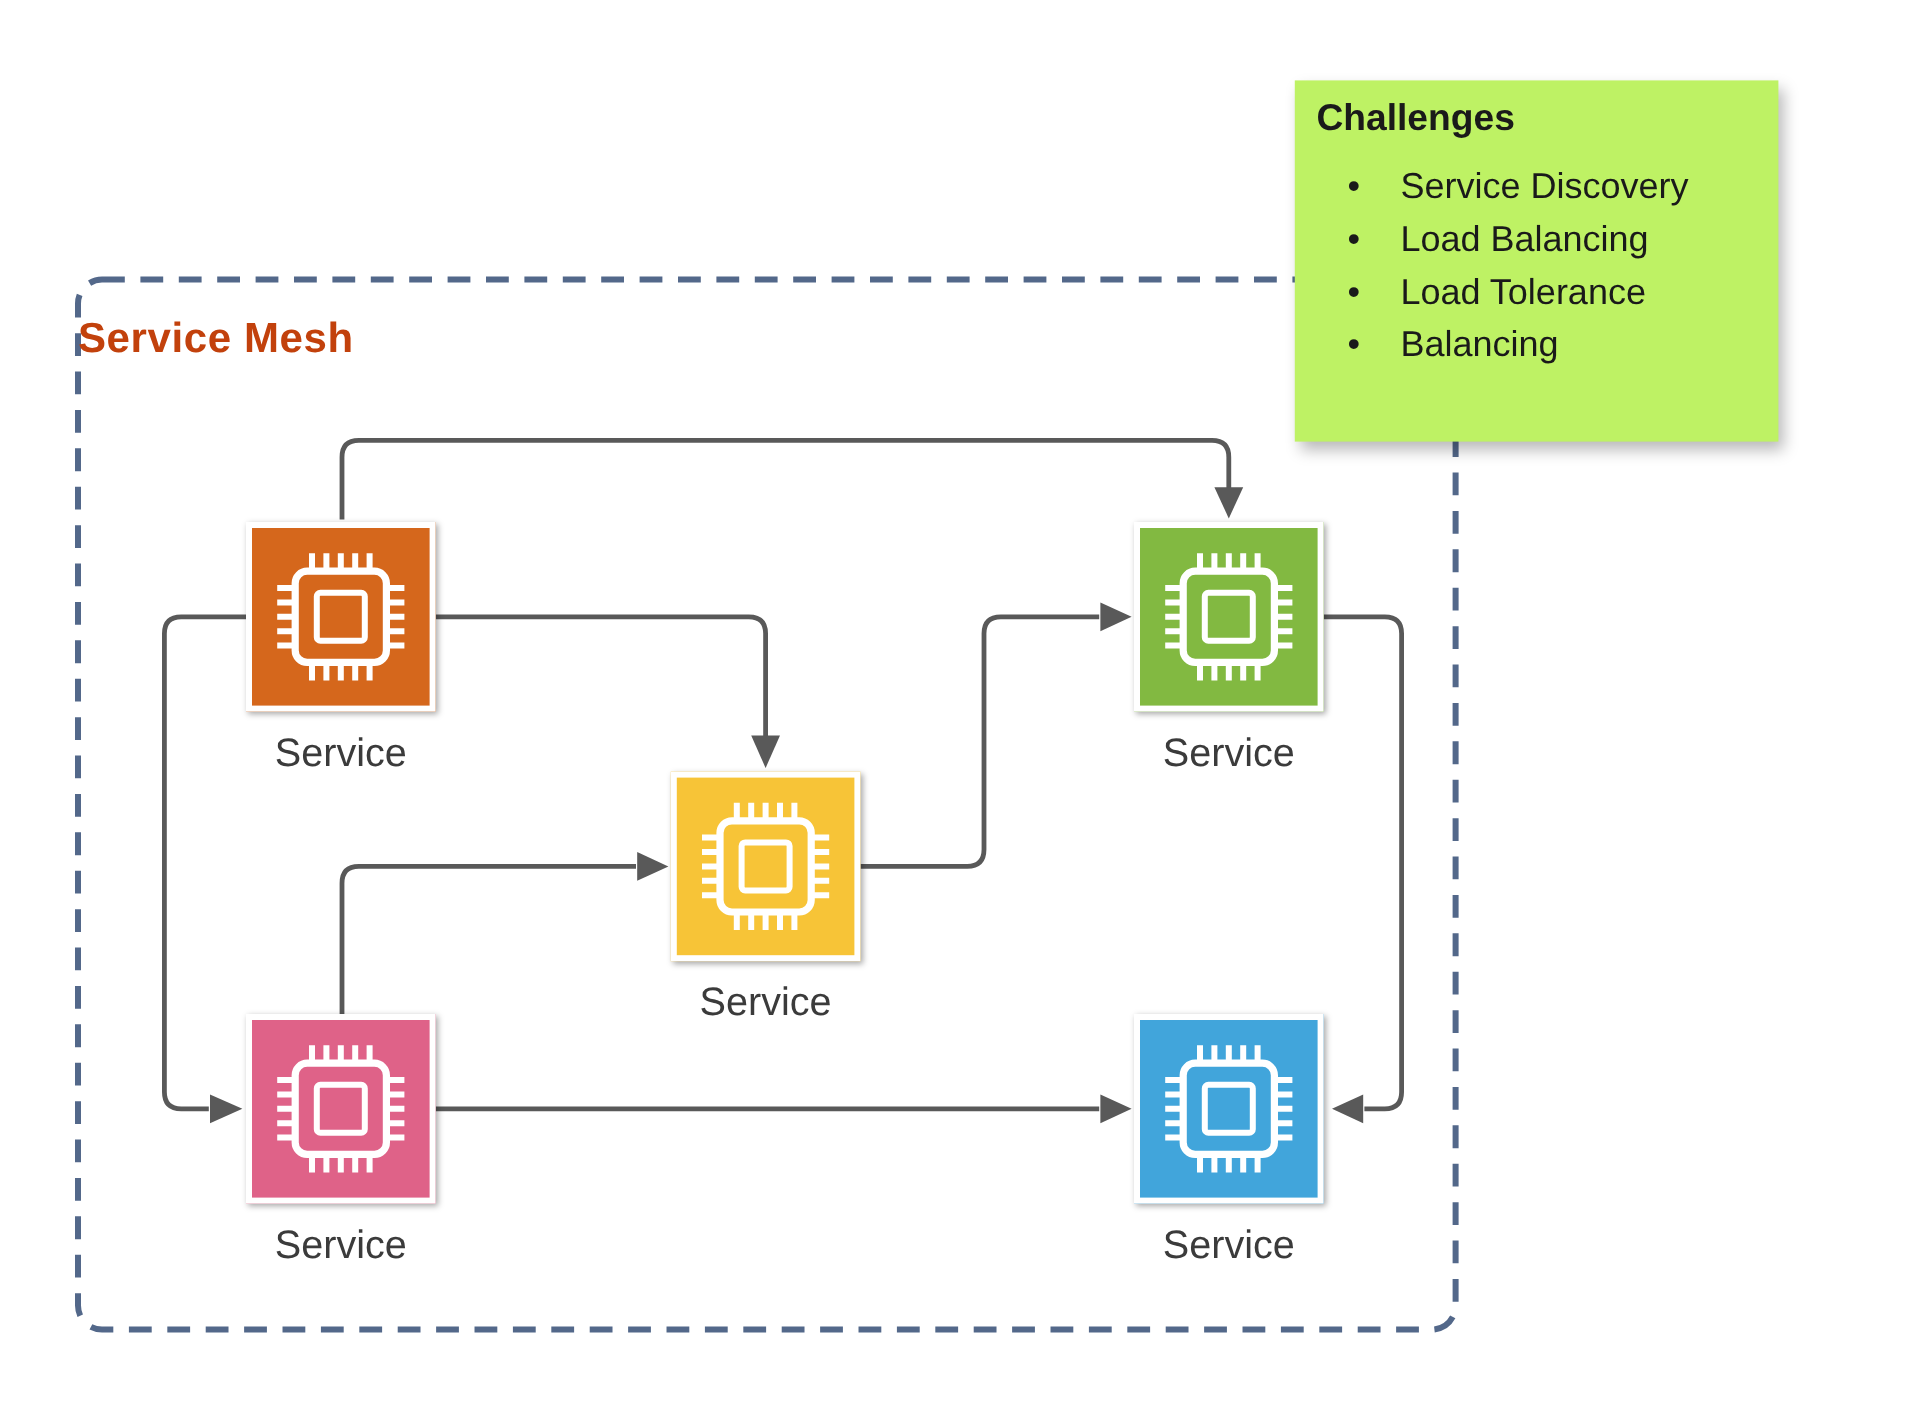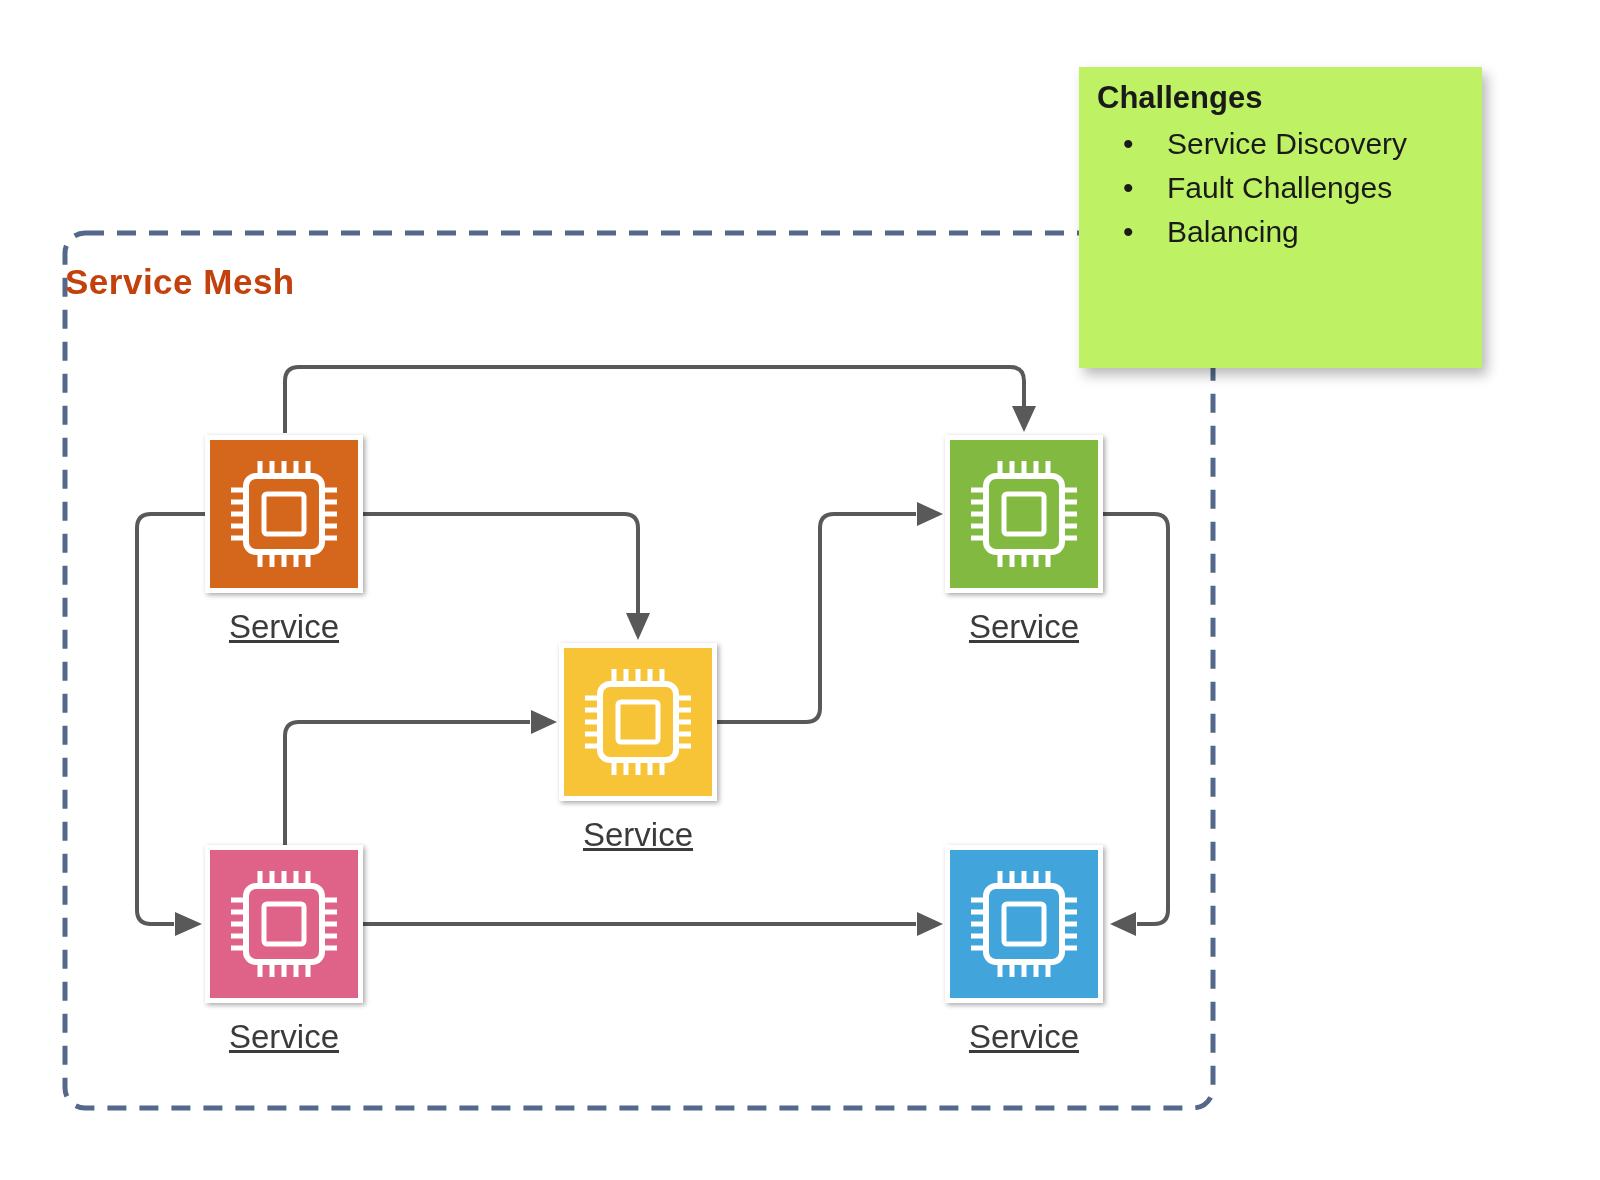--- a/index.html
+++ b/index.html
@@ -29,40 +29,40 @@
   #node-orange{left:205px;top:435px;background:#D5671C;}
   #node-green {left:945px;top:435px;background:#82B941;}
   #node-yellow{left:559px;top:643px;background:#F7C437;}
   #node-pink  {left:205px;top:845px;background:#DF6288;}
   #node-blue  {left:945px;top:845px;background:#41A5DB;}
   .chip-svg{width:148px;height:148px;display:block;}
 
   
   .node-label{
     position:absolute;width:158px;text-align:center;
-    font-size:33px;color:#3B3B3B;text-decoration:underline;
+    font-size:33px;color:#3B3B3B;
   }
   #label-orange{left:205px;top:608px;}
   #label-green {left:945px;top:608px;}
   #label-yellow{left:559px;top:816px;}
   #label-pink  {left:205px;top:1018px;}
   #label-blue  {left:945px;top:1018px;}
 
   
   .note{
     position:absolute;left:1079px;top:67px;width:403px;height:301px;
     background:#bef264;
     box-shadow:5px 7px 12px rgba(0,0,0,0.28);
     box-sizing:border-box;
     padding:12px 10px 0 18px;
     color:#1A1A1A;
     z-index:3;
   }
   .note-title{font-size:31px;font-weight:bold;line-height:38px;}
-  .note ul{margin:5px 0 0 22px;padding:0;}
+  .note ul{margin:17px 0 0 22px;padding:0;}
   .note li{
     list-style:none;position:relative;padding-left:48px;
     font-size:30px;line-height:44px;white-space:nowrap;
   }
   .note li::before{content:"\2022";position:absolute;left:4px;}
 </style>
 </head>
 <body>
 
 <div class="canvas">
@@ -135,18 +135,19 @@
   <div class="node-label" id="label-orange">Service</div>
   <div class="node-label" id="label-green">Service</div>
   <div class="node-label" id="label-yellow">Service</div>
   <div class="node-label" id="label-pink">Service</div>
   <div class="node-label" id="label-blue">Service</div>
 
   <div class="note">
     <div class="note-title">Challenges</div>
     <ul>
       <li>Service Discovery</li>
-      <li>Fault Challenges</li>
+      <li>Load Balancing</li>
+      <li>Load Tolerance</li>
       <li>Balancing</li>
     </ul>
   </div>
 
 </div>
 
 </body></html>

